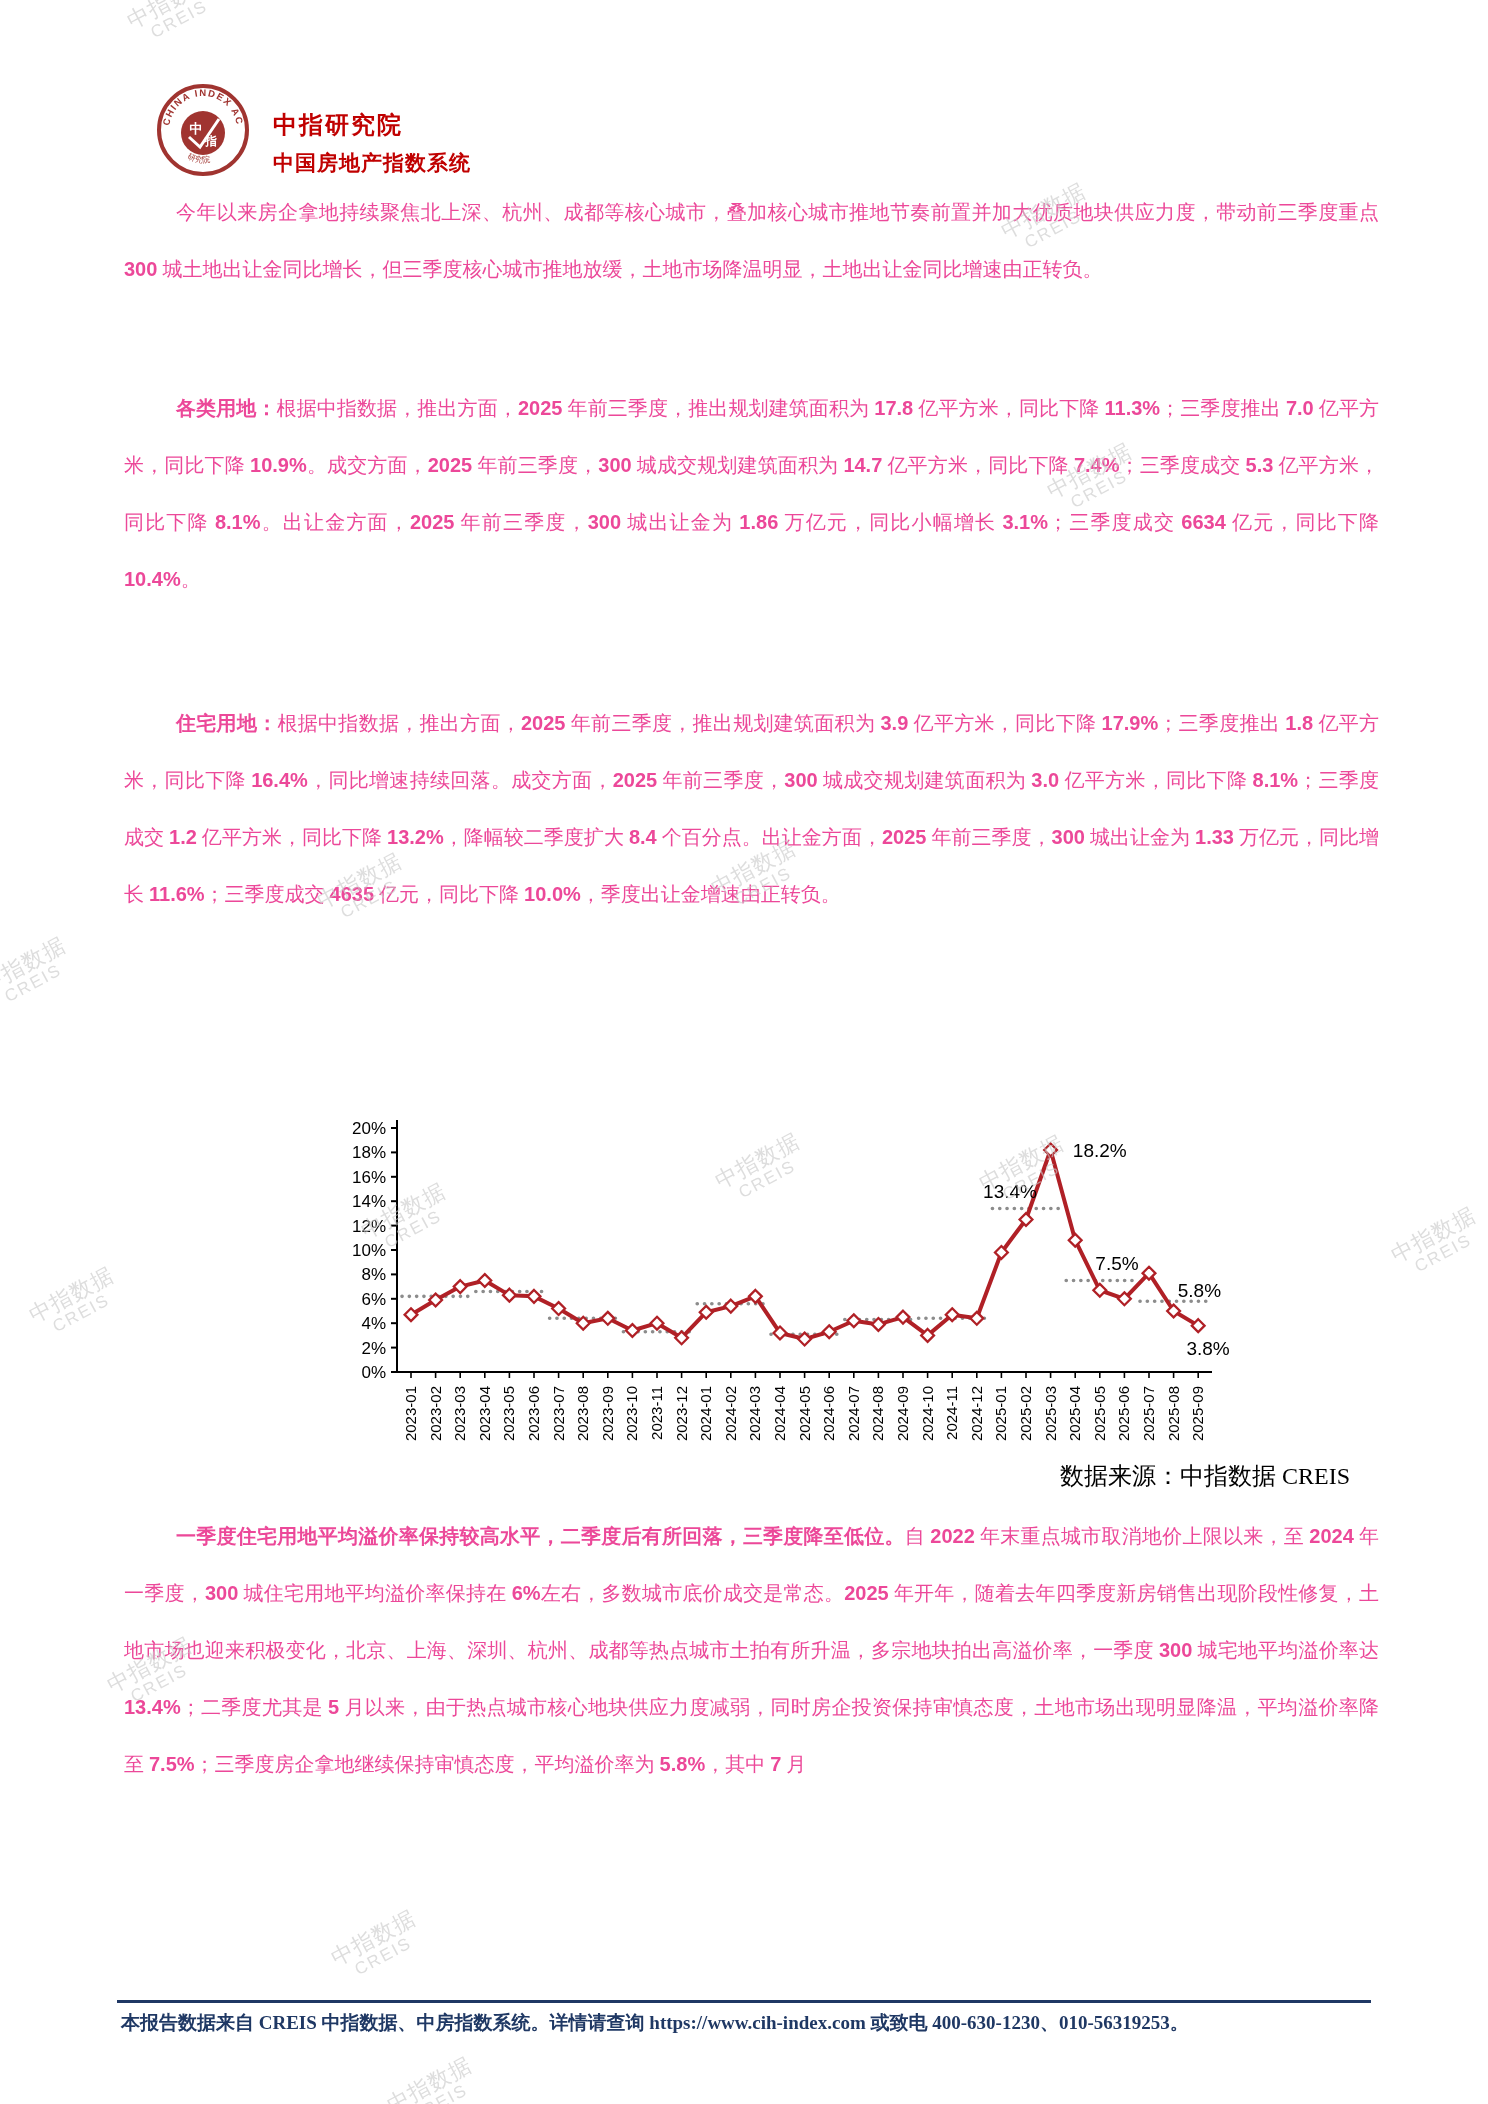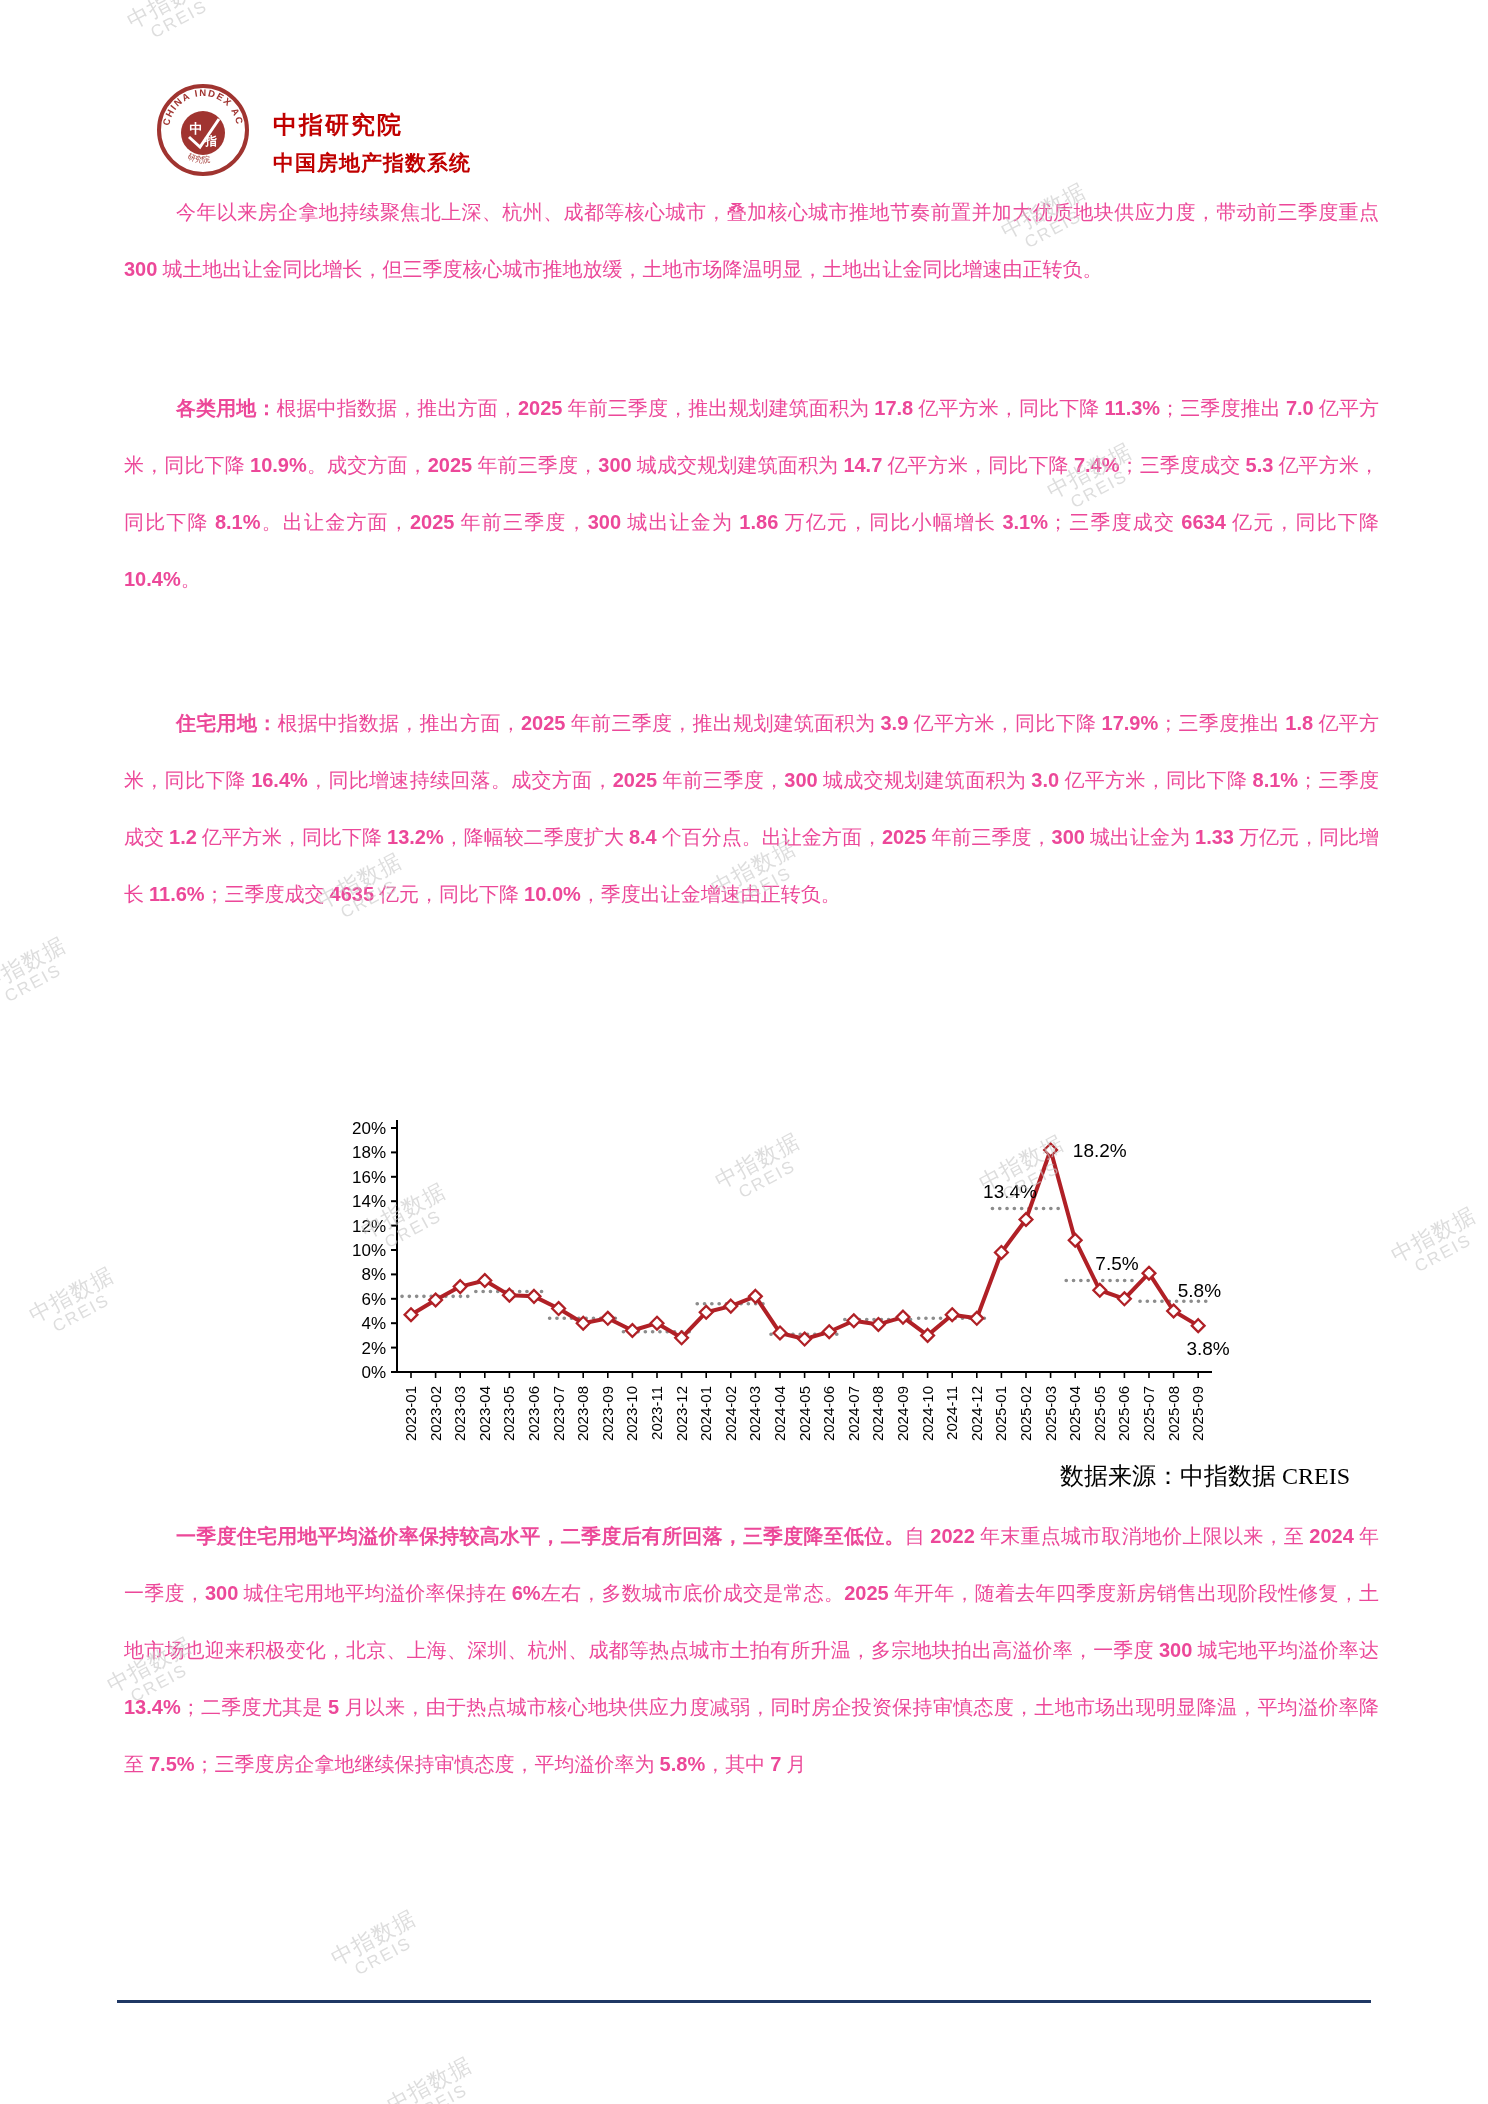--- a/index.html
+++ b/index.html
@@ -215,20 +215,23 @@
           <text x="789.8000000000001" y="48.96000000000001" font-size="19" fill="#000" text-anchor="middle">18.2%</text>
           <text x="807.02" y="162.42000000000002" font-size="19" fill="#000" text-anchor="middle">7.5%</text>
           <text x="889.43" y="189.26" font-size="19" fill="#000" text-anchor="middle">5.8%</text>
           <text x="898.04" y="246.6" font-size="19" fill="#000" text-anchor="middle">3.8%</text>
         </g>
       </svg>
   </div>
   <div class="chart-source">数据来源：中指数据 CREIS</div>
 
   <div class="foot-rule"></div>
+  <div class="footer">
+    <span>本报告数据来自 CREIS 中指数据、中房指数系统。详情请查询 </span><span class="lnk">https://www.cih-index.com</span><span> 或致电 400-630-1230、010-56319253。</span>
+  </div>
 
   <div id="wms">
       <div class="wm" style="left: 128px; top: -12px;">
         <div class="l1">中指数据</div>
         <div class="l2">CREIS</div>
       </div>
       <div class="wm" style="left: 1002px; top: 198px;">
         <div class="l1">中指数据</div>
         <div class="l2">CREIS</div>
       </div>

